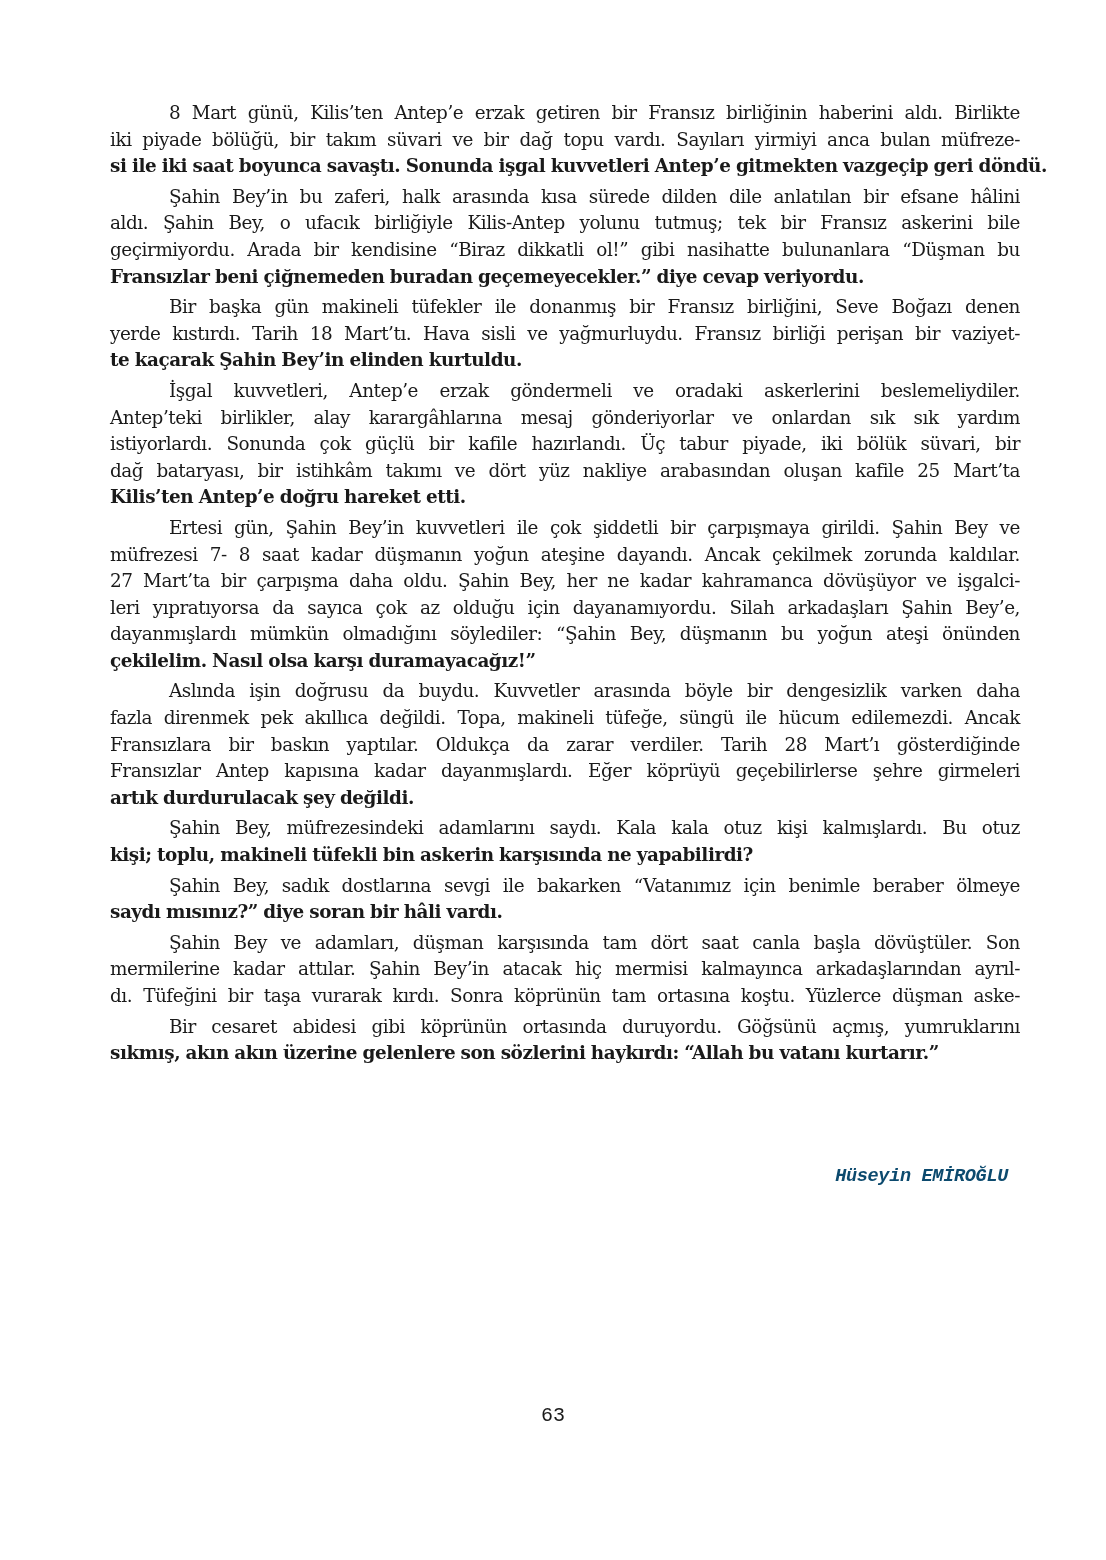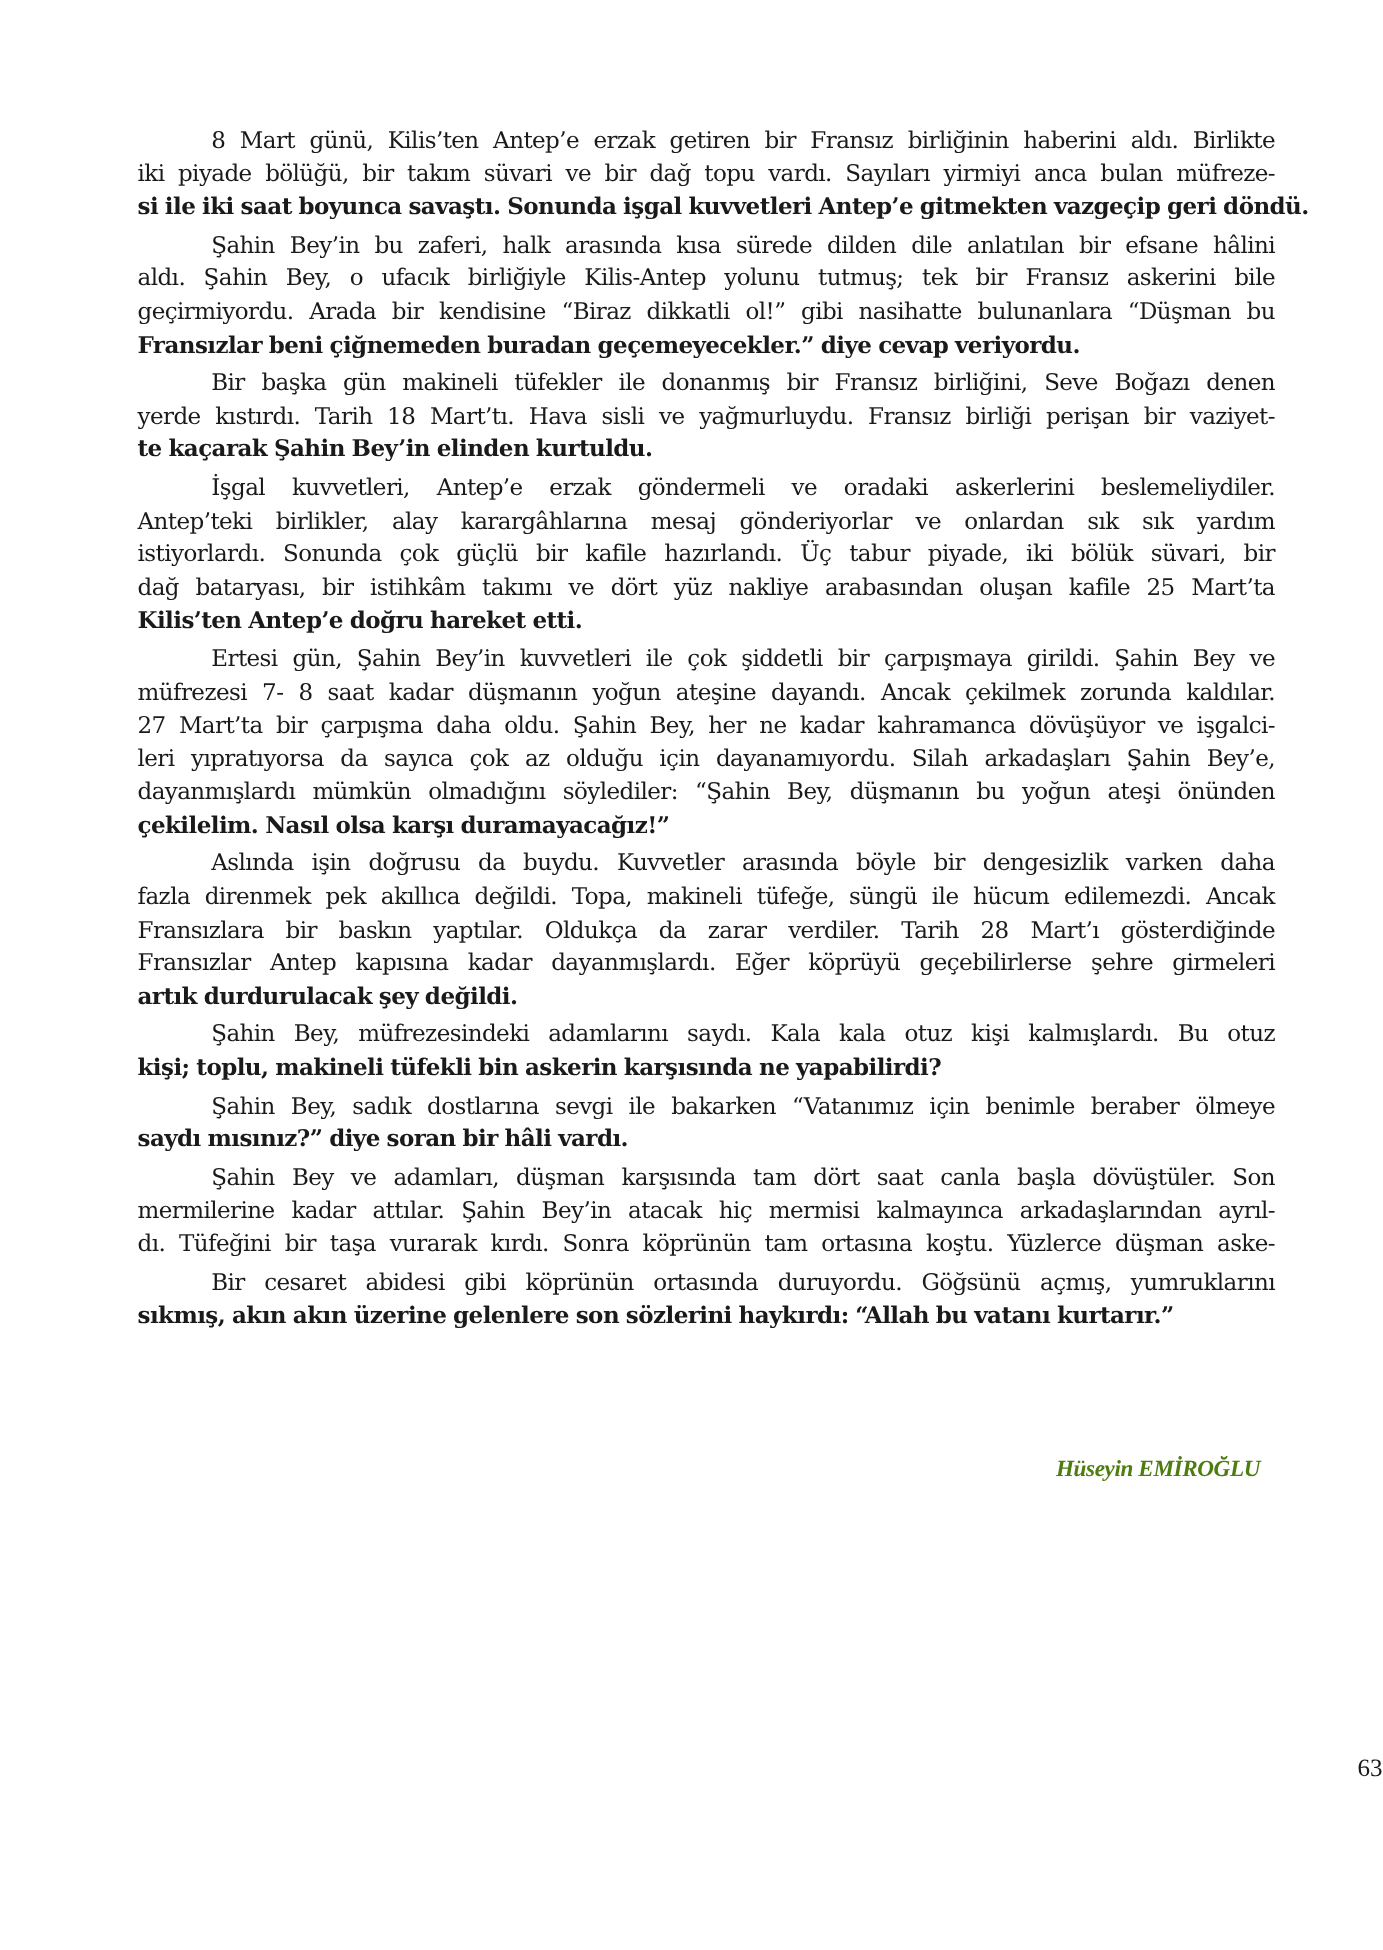--- a/index.html
+++ b/index.html
@@ -5,24 +5,24 @@
   html, body { margin: 0; padding: 0; background: #ffffff; }
   body { width: 1106px; height: 1560px; position: relative; overflow: hidden; }
   .page { position: absolute; left: 98px; top: 100px; width: 910px; color: #1a1a1a;
           font-family: "DejaVu Serif", "Liberation Serif", serif; margin-left: 12px; }
   .para { margin: 0 0 4px 0; }
   .line { display: block; height: 26.6px; line-height: 26.6px; font-size: 18.4px;
           white-space: nowrap; text-align: justify; text-align-last: justify;
           letter-spacing: -0.45px; word-spacing: -0.5px; }
   .line.first { padding-left: 59px; }
   .line.last { text-align-last: left; font-weight: bold; }
-  .signature { position: absolute; right: 98px; top: 1166px; font-family: Liberation Serif, serif;
-               font-style: italic; font-weight: bold; font-size: 18.5px; color: #4d7c0f; letter-spacing: -0.3px; }
-  .page-number { position: absolute; left: 0; width: 1106px; top: 1404px; text-align: right;
-                 font-family: Liberation Serif, serif; font-size: 20px; color: #1a1a1a; }
+  .signature { position: absolute; right: 98px; top: 1166px; font-family: Liberation Mono, monospace;
+               font-style: italic; font-weight: bold; font-size: 18.5px; color: #0c4a6e; letter-spacing: -0.3px; }
+  .page-number { position: absolute; left: 0; width: 1106px; top: 1404px; text-align: center;
+                 font-family: Liberation Mono, monospace; font-size: 20px; color: #1a1a1a; }
 </style>
 </head>
 <body>
 
 <div class="page">
   <div class="para">
     <span class="line first">8 Mart günü, Kilis’ten Antep’e erzak getiren bir Fransız birliğinin haberini aldı. Birlikte</span>
     <span class="line">iki piyade bölüğü, bir takım süvari ve bir dağ topu vardı. Sayıları yirmiyi anca bulan müfreze-</span>
     <span class="line last" style="text-align-last: justify;">si ile iki saat boyunca savaştı. Sonunda işgal kuvvetleri Antep’e gitmekten vazgeçip geri döndü.</span>
   </div>

